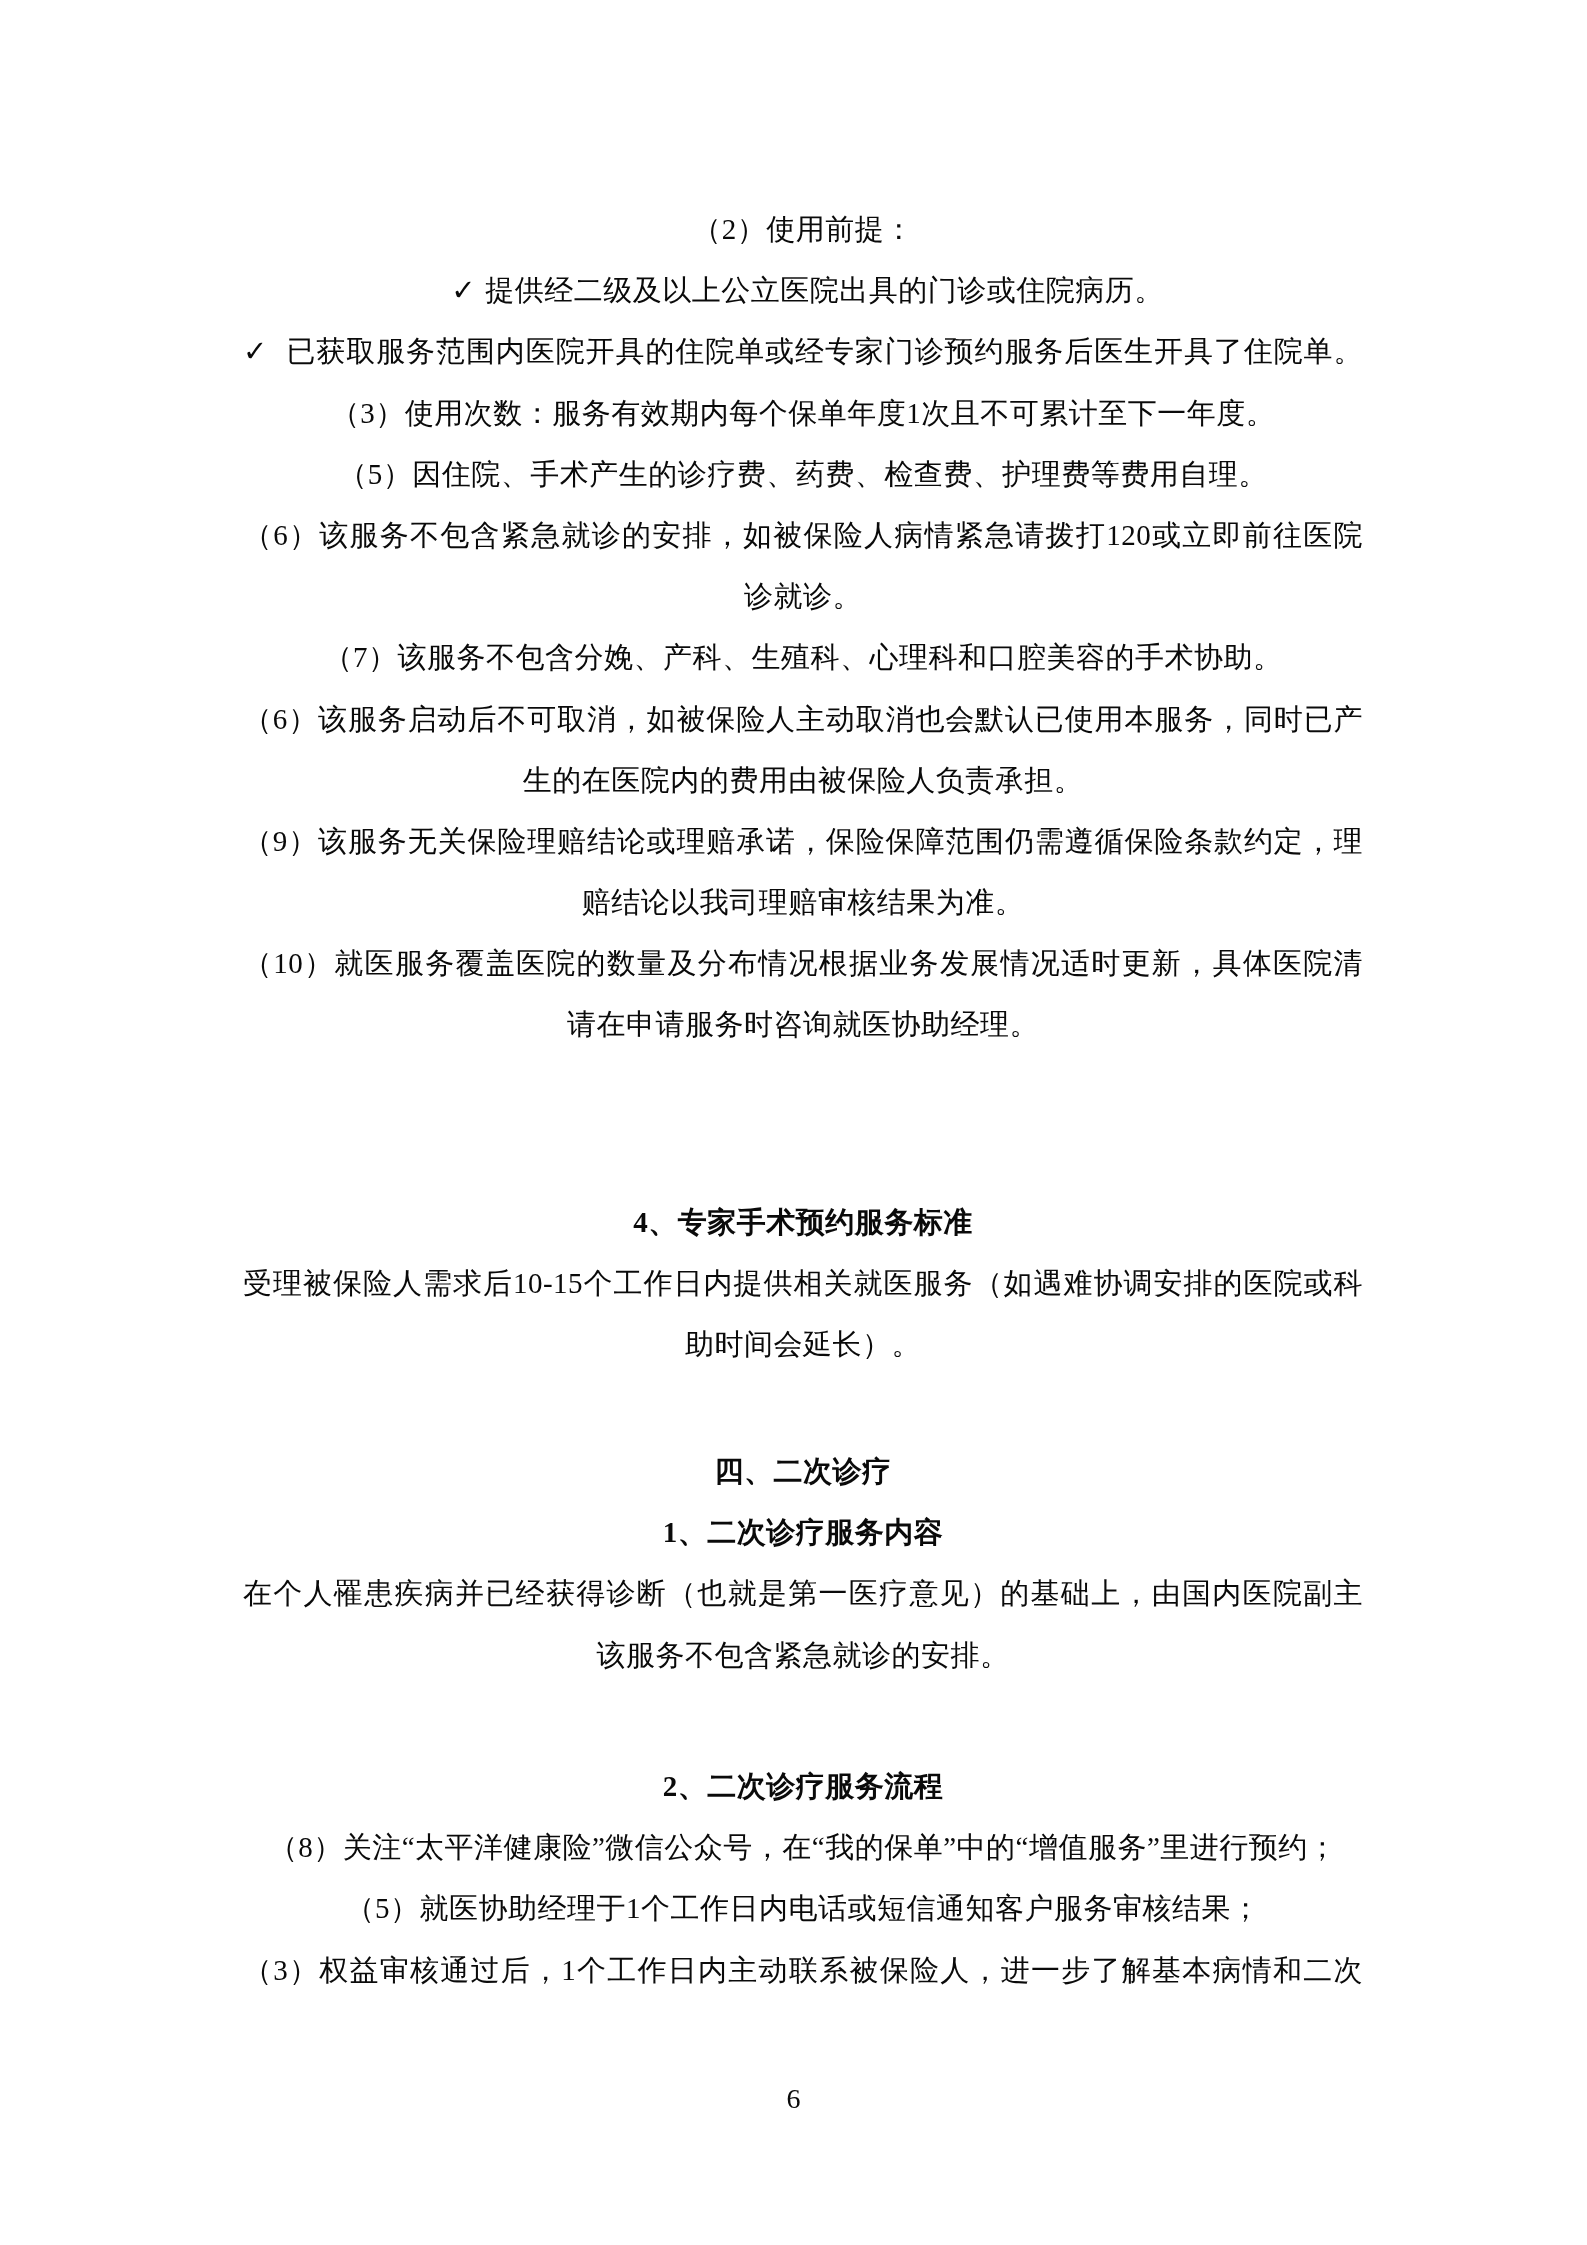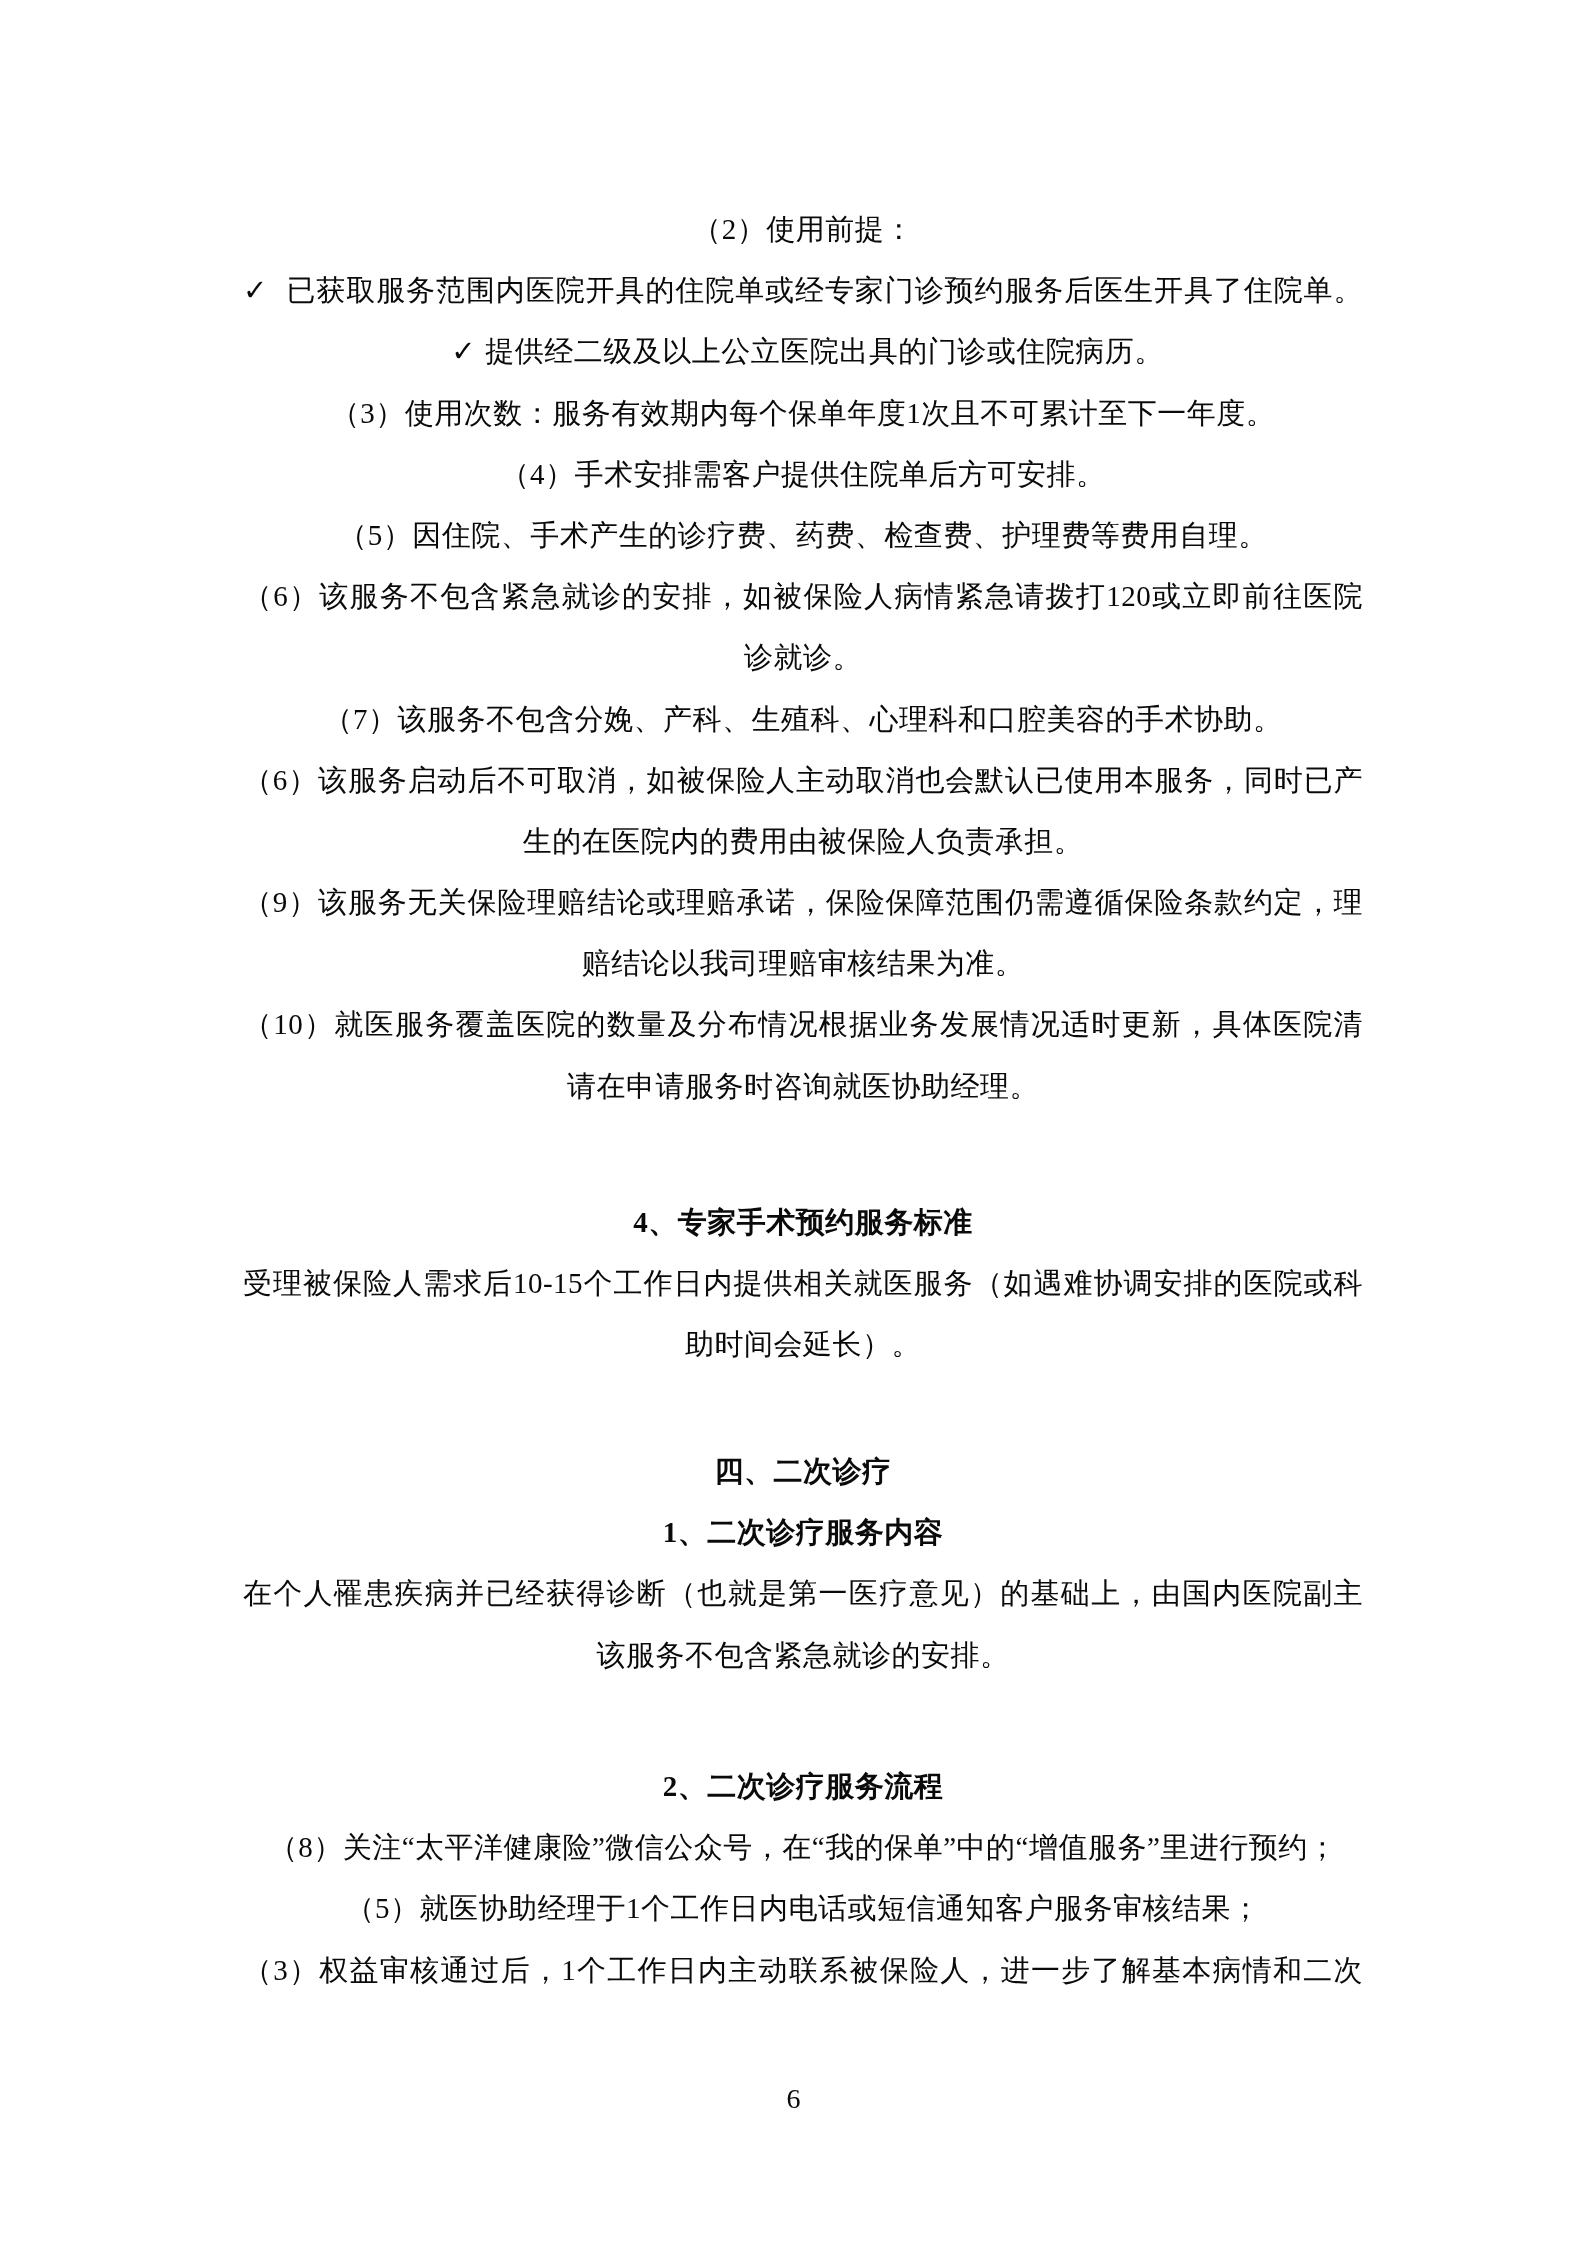--- a/index.html
+++ b/index.html
@@ -59,24 +59,23 @@
     font-size: 28px;
   }
 </style>
 </head>
 <body>
 
 <div class="page">
 
   <div class="block" style="top:199px">
     <div class="line">（2）使用前提：</div>
+    <div class="line"><span class="bullet">✓</span><span>提供经二级及以上公立医院出具的门诊或住院病历。</span></div>
     <div class="line fill"><span class="bullet">✓</span><span>已获取服务范围内医院开具的住院单或经专家门诊预约服务后医生开具了住院单。</span></div>
-    <div class="line"><span class="bullet">✓</span><span>提供经二级及以上公立医院出具的门诊或住院病历。</span></div>
     <div class="line">（3）使用次数：服务有效期内每个保单年度1次且不可累计至下一年度。</div>
-    <div class="line">（4）手术安排需客户提供住院单后方可安排。</div>
     <div class="line">（5）因住院、手术产生的诊疗费、药费、检查费、护理费等费用自理。</div>
     <div class="line fill">（6）该服务不包含紧急就诊的安排，如被保险人病情紧急请拨打120或立即前往医院急</div>
     <div class="line">诊就诊。</div>
     <div class="line">（7）该服务不包含分娩、产科、生殖科、心理科和口腔美容的手术协助。</div>
     <div class="line fill">（6）该服务启动后不可取消，如被保险人主动取消也会默认已使用本服务，同时已产</div>
     <div class="line">生的在医院内的费用由被保险人负责承担。</div>
     <div class="line fill">（9）该服务无关保险理赔结论或理赔承诺，保险保障范围仍需遵循保险条款约定，理</div>
     <div class="line">赔结论以我司理赔审核结果为准。</div>
     <div class="line fill">（10）就医服务覆盖医院的数量及分布情况根据业务发展情况适时更新，具体医院清单</div>
     <div class="line">请在申请服务时咨询就医协助经理。</div>

